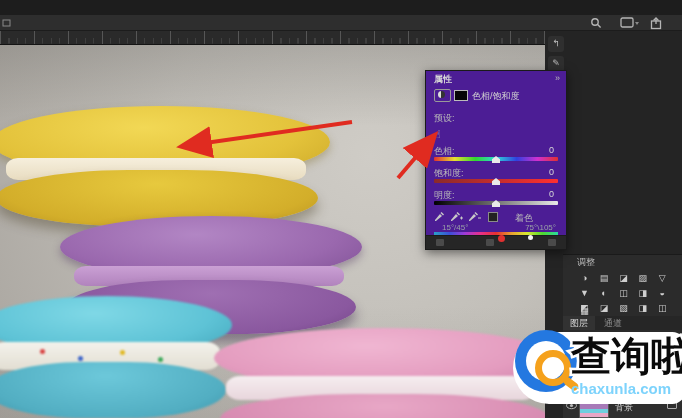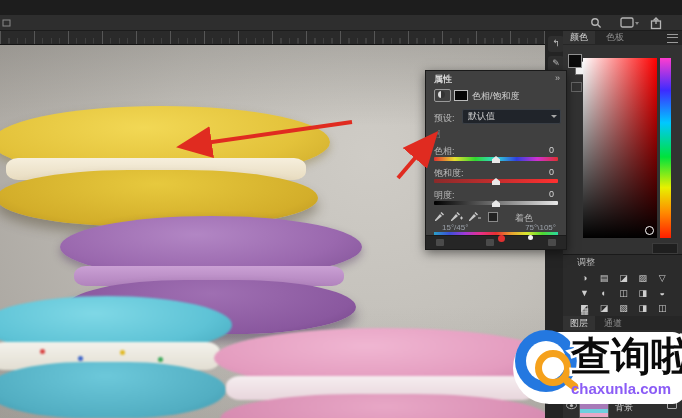--- a/index.html
+++ b/index.html
@@ -61,21 +61,21 @@
 
   #layertabs{position:absolute;left:18px;top:286px;width:139px;height:14px;background:#262626;}
   #layersbody{position:absolute;left:18px;top:300px;width:119px;height:88px;background:#2b2b2b;}
   .layer-row{position:absolute;left:0;top:64px;width:119px;height:24px;background:#2e2e2e;border-top:1px solid #222;}
   .layer-thumb{position:absolute;left:16px;top:2px;width:28px;height:19px;border:1px solid #555;
      background:linear-gradient(180deg,#d9c84a 0 32%,#a77ab8 32% 56%,#6ecfdf 56% 78%,#e8a7c6 78% 100%);}
   .lock-icon{position:absolute;right:5px;top:5px;width:8px;height:7px;border:1px solid #aaa;border-radius:1px;}
   .lock-icon:before{content:"";position:absolute;left:1px;top:-4px;width:4px;height:4px;border:1px solid #aaa;border-bottom:none;border-radius:3px 3px 0 0;}
 
   
-  #props{left:425px;top:70px;width:140px;height:178px;background:#404040;border:1px solid #1a1a1a;
+  #props{left:425px;top:70px;width:140px;height:178px;background:#4c1d95;border:1px solid #1a1a1a;
      box-shadow:0 3px 10px rgba(0,0,0,.5);z-index:30;}
   .pp-label{position:absolute;font-size:9px;color:#b9b9b9;white-space:nowrap;}
   .pp-value{position:absolute;font-size:9px;color:#d8d8d8;}
   .dropdown{position:absolute;height:13px;background:#20242a;border:1px solid #3a3f46;border-radius:2px;
      font-size:9px;color:#d5d5d5;line-height:12px;padding-left:5px;}
   .dd-caret{position:absolute;right:3px;top:5px;width:0;height:0;border-left:3px solid transparent;
      border-right:3px solid transparent;border-top:3px solid #a8a8a8;}
   .slider-bar{position:absolute;left:8px;width:124px;height:4px;border-radius:1px;}
   .rainbow{background:linear-gradient(to right,#e03030,#e8e030,#30d830,#30d8d8,#3040e0,#d030d0,#e03030);}
   .thumb{position:absolute;width:8px;height:7px;background:#e8e8e8;
@@ -91,21 +91,21 @@
      background:linear-gradient(90deg,#ddd 50%,#333 50%);}
   .mask-icon{position:absolute;width:12px;height:9px;background:#060606;border:1px solid #bbb;}
 
   
   #wm{left:505px;top:324px;width:180px;height:86px;z-index:50;}
   .wm-bg{position:absolute;left:8px;top:8px;width:172px;height:72px;background:#fff;border-radius:40px 14px 14px 40px;}
   .wm-logo{position:absolute;left:10px;top:6px;width:62px;height:62px;border-radius:50%;background:#2478e0;}
   .wm-logo-inner{position:absolute;left:11px;top:11px;width:40px;height:40px;border-radius:50%;background:#fff;}
   .wm-mag{position:absolute;left:20px;top:20px;width:22px;height:22px;border:7px solid #f5a11c;border-radius:50%;}
   .wm-mag-handle{position:absolute;left:48px;top:50px;width:16px;height:8px;background:#f5a11c;border-radius:4px;transform:rotate(38deg);}
-  .wm-domain{position:absolute;left:66px;top:56px;font-size:15px;font-weight:bold;color:#8b5cf6;
+  .wm-domain{position:absolute;left:66px;top:56px;font-size:15px;font-weight:bold;color:#7dd3fc;
      font-family:"Liberation Sans","DejaVu Sans",sans-serif;}
 
   svg{display:block;}
 </style>
 </head>
 <body>
 
 <div id="app">
 
 
@@ -182,37 +182,20 @@
         background:linear-gradient(180deg,#f6eef0,#e8d6dc);border-radius:14px/10px;"></div>
       <div class="shell" style="left:220px;top:350px;width:330px;height:50px;border-radius:45%/55%;
         background:radial-gradient(ellipse at 50% 25%,#e8a7c6 0%,#d88cb2 70%,#c0749c 100%);"></div>
     </div>
   </div>
 
   <div id="dock" class="abs">
     <span class="mini-panel-icon" style="top:6px;">↰</span>
     <span class="mini-panel-icon" style="top:26px;">✎</span>
 
-    <div id="colorpanel">
-      <div class="tabbar">
-        <span class="tab active" style="left:0;">颜色</span>
-        <span class="tab inactive" style="left:36px;">色板</span>
-        <span class="hamburger" style="right:4px;top:4px;"></span>
-      </div>
-      <div class="fgbg">
-        <span class="bg"></span>
-        <span class="fg"></span>
-      </div>
-      <span style="position:absolute;left:8px;top:52px;width:9px;height:8px;border:1px solid #666;"></span>
-      <div id="satval">
-        <span class="sv-marker" style="left:62px;top:168px;"></span>
-      </div>
-      <div id="huestrip"></div>
-      <span class="hexfield"></span>
-    </div>
 
     <div id="adjpanel">
       <span class="adj-title">调整</span>
       <div class="adj-row" style="top:12px;">
         <span class="adj-icon">◑</span>
         <span class="adj-icon">▤</span>
         <span class="adj-icon">◪</span>
         <span class="adj-icon">▨</span>
         <span class="adj-icon">▽</span>
       </div>
@@ -255,24 +238,20 @@
 
   <div id="props" class="abs">
     <span class="pp-label" style="left:8px;top:2px;color:#d6d6d6;font-weight:bold;">属性</span>
     <span class="pp-label" style="right:6px;top:2px;">»</span>
 
     <span class="badge-icon" style="left:8px;top:18px;"></span>
     <span class="mask-icon" style="left:28px;top:19px;"></span>
     <span class="pp-label" style="left:46px;top:19px;color:#d2d2d2;">色相/饱和度</span>
 
     <span class="pp-label" style="left:8px;top:41px;">预设:</span>
-    <div class="dropdown" style="left:36px;top:38px;width:92px;">
-      <span>默认值</span>
-      <span class="dd-caret"></span>
-    </div>
 
     <span class="pp-label" style="left:8px;top:57px;font-size:11px;">☝</span>
 
     <span class="pp-label" style="left:8px;top:74px;">色相:</span>
     <span class="pp-value" style="right:12px;top:74px;">0</span>
     <div class="slider-bar rainbow" style="top:86px;"></div>
     <span class="thumb" style="left:66px;top:85px;"></span>
 
     <span class="pp-label" style="left:8px;top:96px;">饱和度:</span>
     <span class="pp-value" style="right:12px;top:96px;">0</span>

